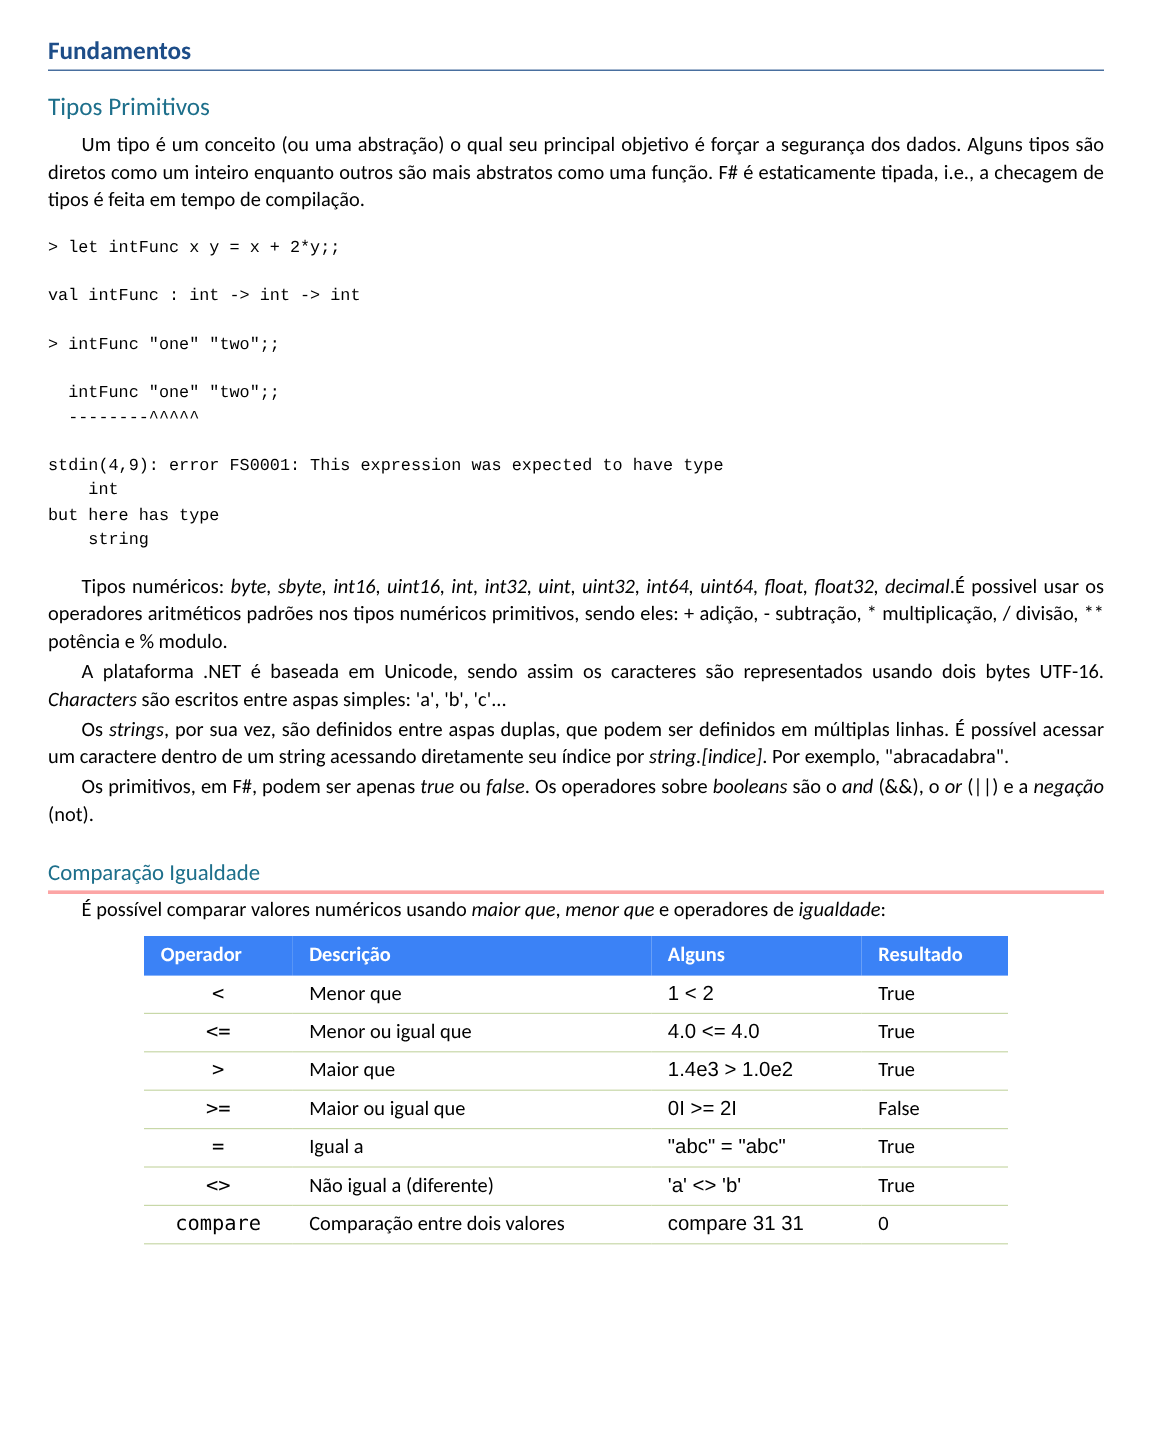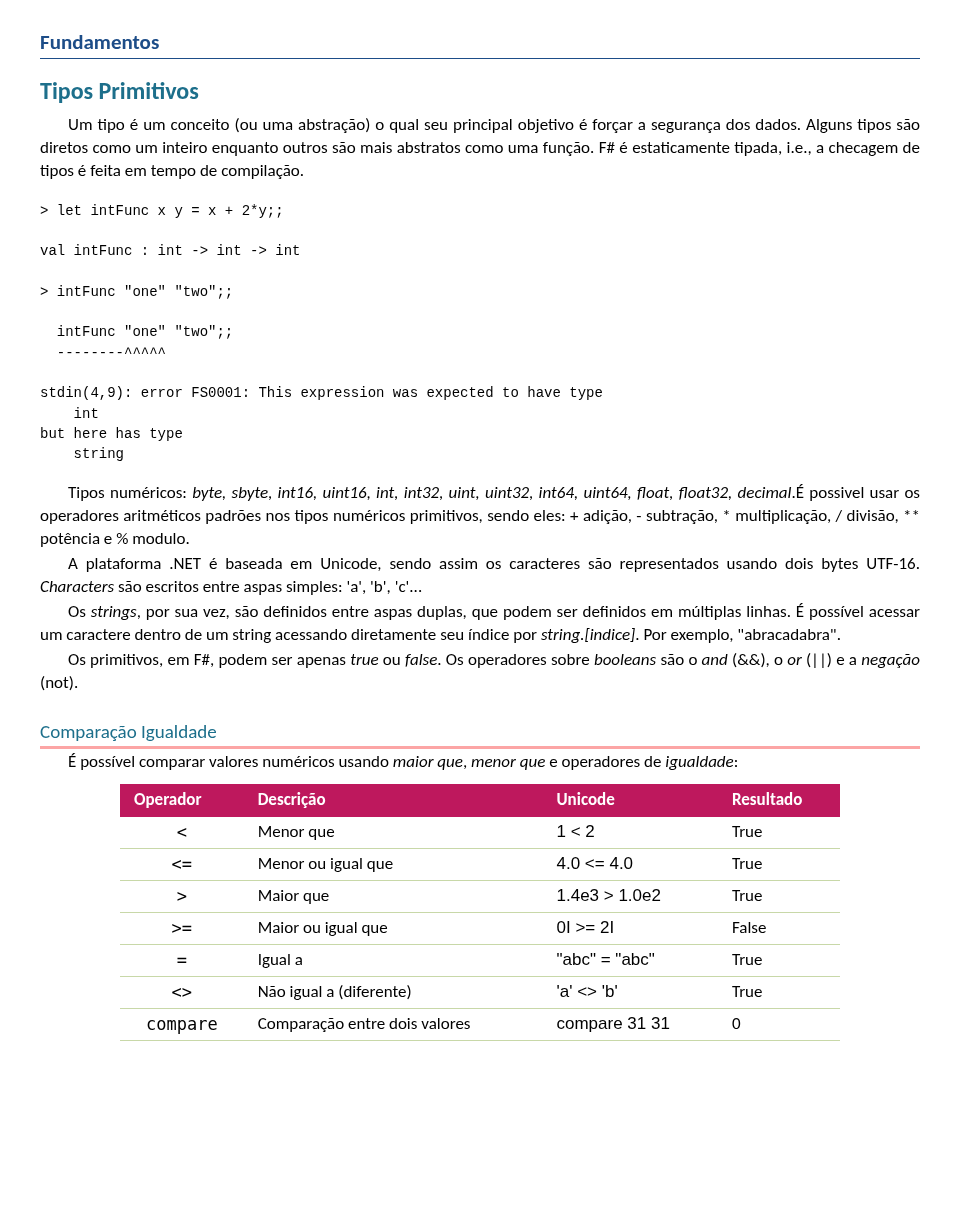--- a/index.html
+++ b/index.html
@@ -16,22 +16,22 @@
   .h1 {
     color: #1d4d88;
     font-size: 21px;
     font-weight: bold;
     border-bottom: 1px solid #1d4d88;
     padding-bottom: 2px;
     margin-bottom: 16px;
   }
   .h2 {
     color: #1d6f8b;
-    font-size: 24px;
-    font-weight: bold;
+    font-size: 21px;
+    font-weight: normal;
     margin-top: 4px;
     margin-bottom: 6px;
   }
   .h3 {
     color: #1d6f8b;
     font-size: 19px;
     font-weight: normal;
     margin-top: 24px;
     margin-bottom: 2px;
     border-bottom: 3px solid #fca5a5;
@@ -54,21 +54,21 @@
     line-height: 1.45;
     margin: 18px 0 18px 0;
   }
   em { font-style: italic; }
   table.op {
     border-collapse: collapse;
     margin: 10px auto 0 auto;
     width: 720px;
   }
   table.op th {
-    background: #be185d;
+    background: #3b82f6;
     color: #fff;
     font-weight: bold;
     text-align: left;
     padding: 5px 14px;
   }
   table.op td {
     padding: 4px 14px;
     border-bottom: 1px solid #c8d8a8;
   }
   table.op td.center { text-align: center; font-family: Consolas, monospace; }
@@ -118,21 +118,21 @@
 
 <p class="para-noindent">
   <span>É possível comparar valores numéricos usando </span><em>maior que</em><span>, </span><em>menor que</em><span> e operadores de </span><em>igualdade</em><span>:</span>
 </p>
 
 <table class="op">
   <thead>
     <tr>
       <th>Operador</th>
       <th>Descrição</th>
-      <th>Unicode</th>
+      <th>Alguns</th>
       <th>Resultado</th>
     </tr>
   </thead>
   <tbody id="op-tbody">
       <tr>
         <td class="center">&lt;</td>
         <td class="desc">Menor que</td>
         <td class="mono">1 &lt; 2</td>
         <td class="desc">True</td>
       </tr>

